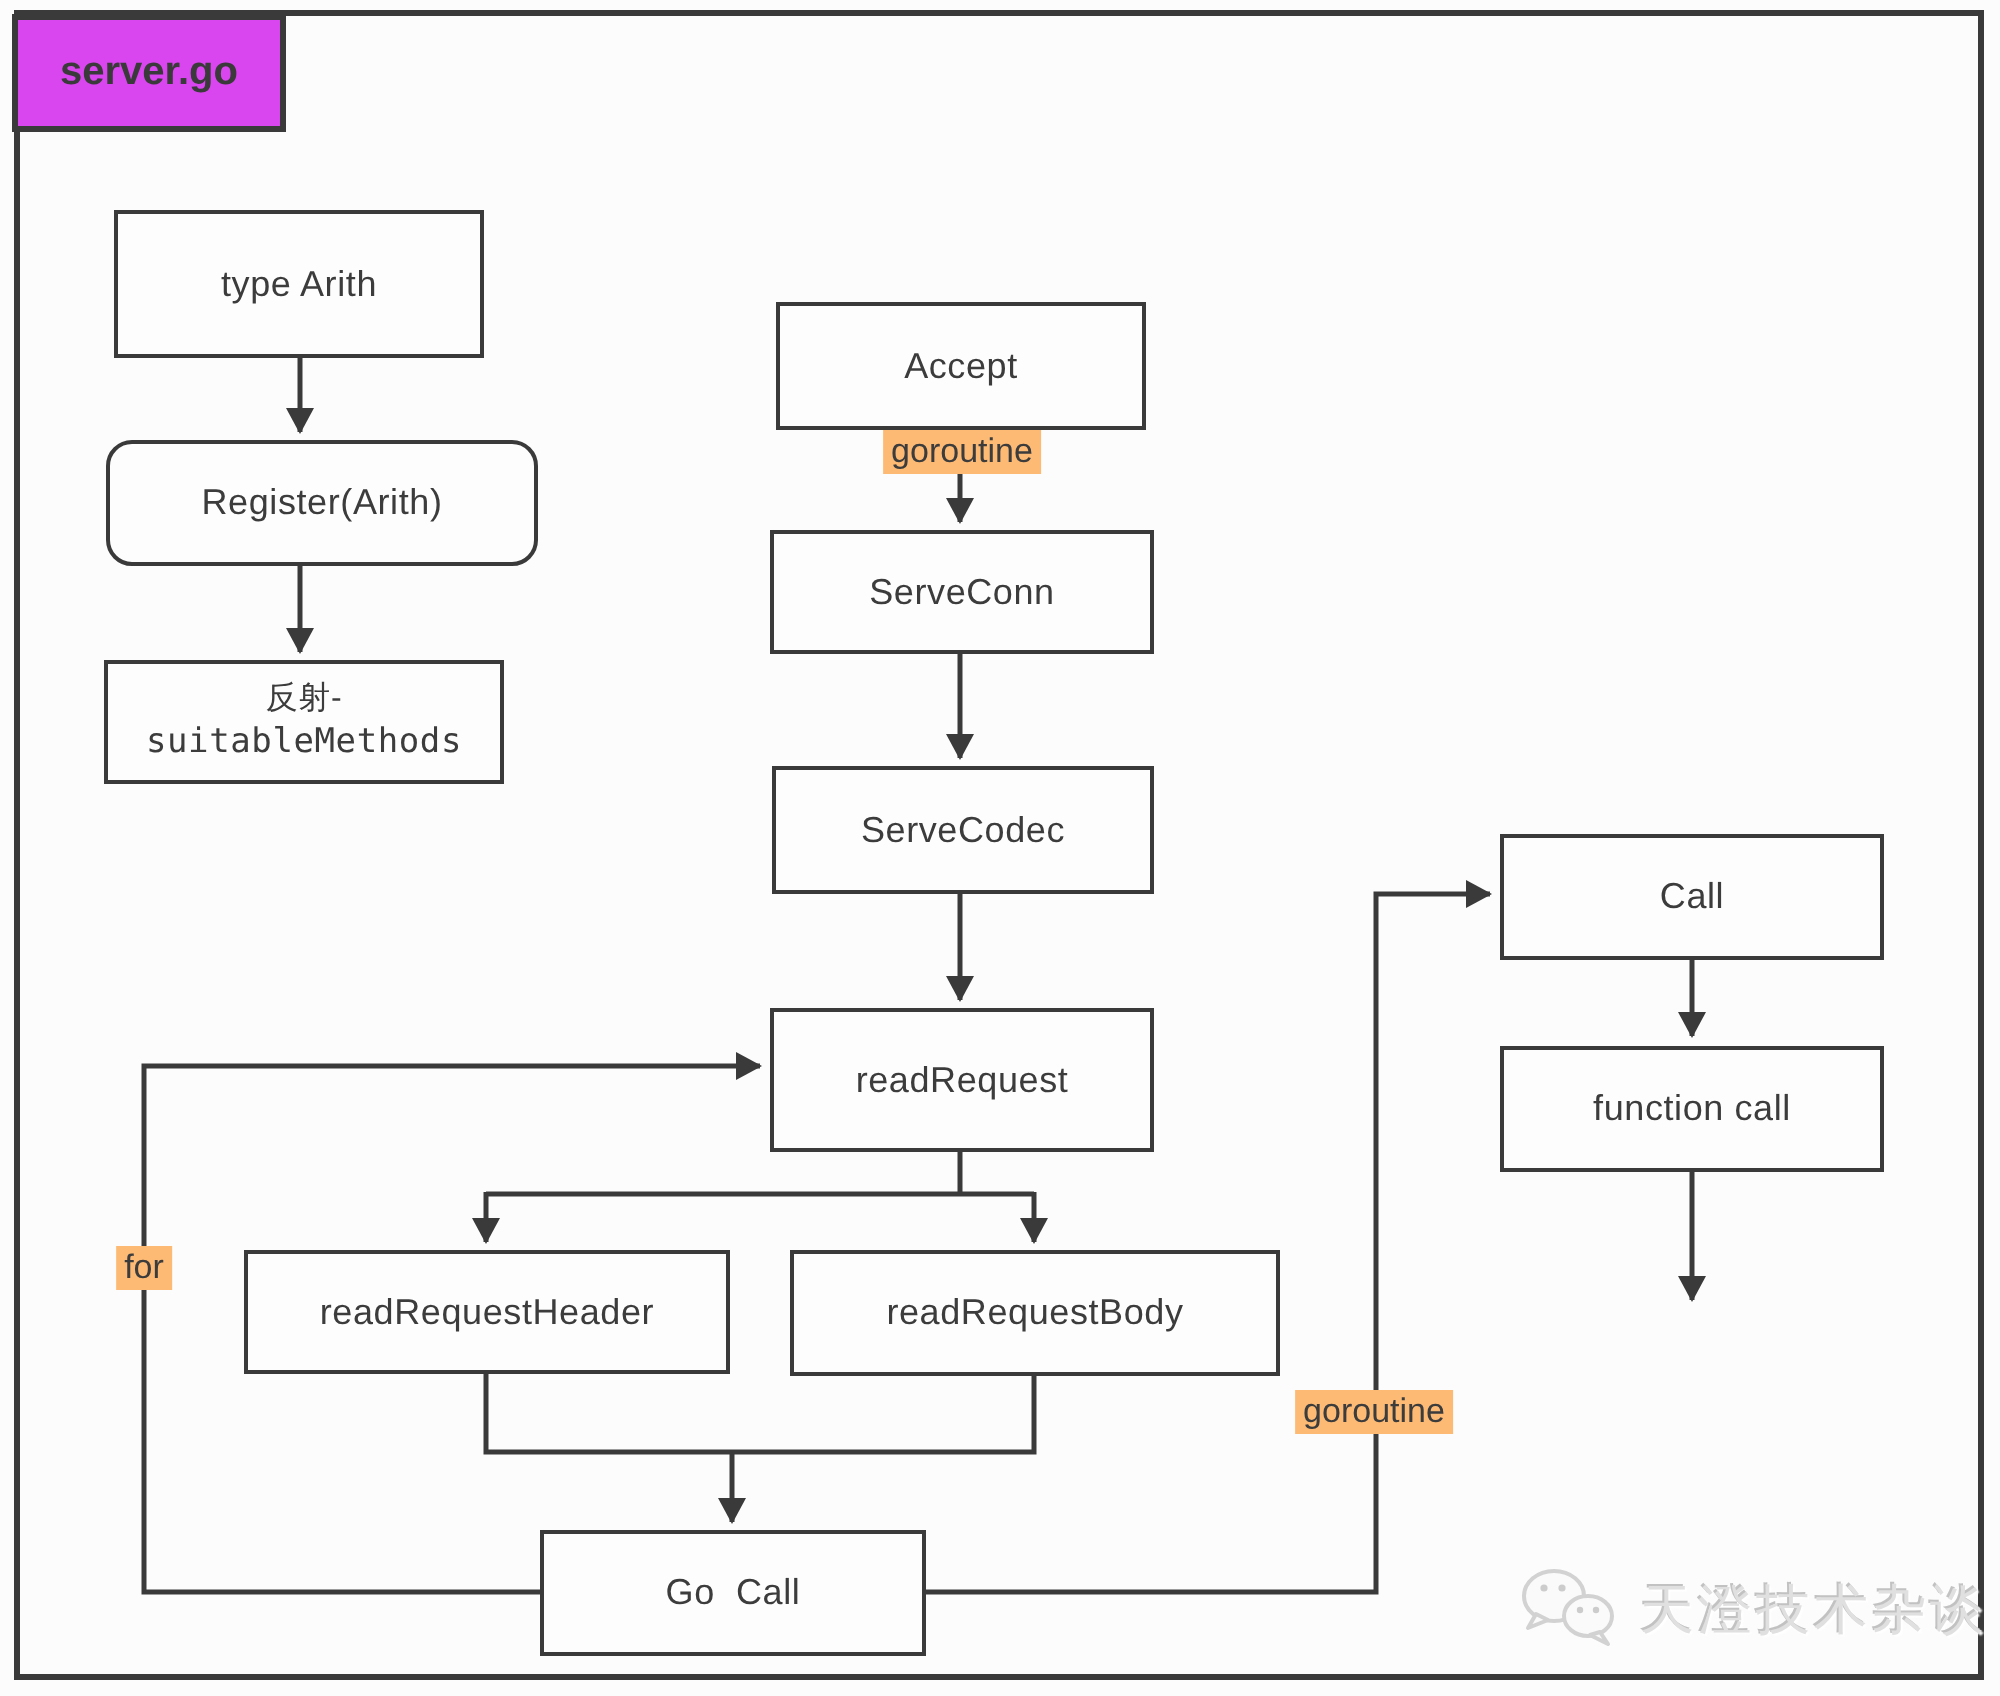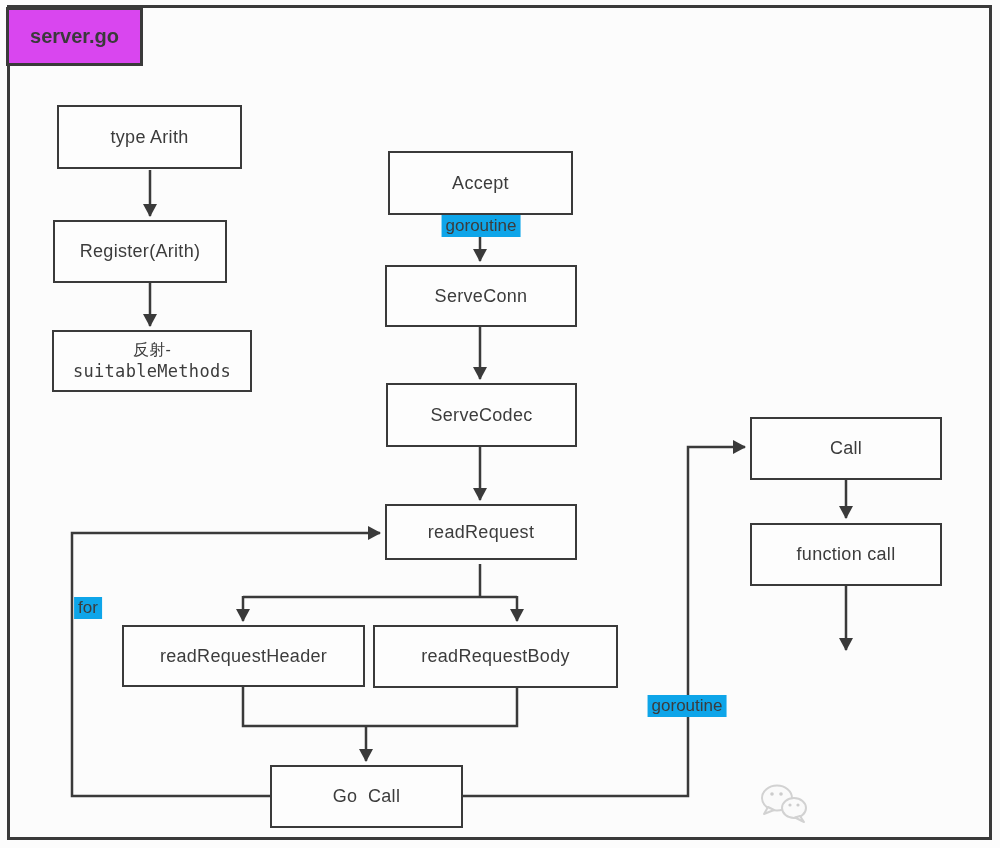--- a/index.html
+++ b/index.html
@@ -65,21 +65,21 @@
     align-items: center;
     justify-content: center;
     font-size: 20px;
     font-weight: bold;
     color: #3a3a3a;
     z-index: 3;
   }
   .edge-label {
     position: absolute;
     transform: translate(-50%, -50%);
-    background: #0ea5e9;
+    background: #fdba74;
     padding: 1px 4px;
     font-size: 17px;
     color: #3c3c3c;
     z-index: 2;
     white-space: nowrap;
   }
   .mono-line {
     font-family: "DejaVu Sans Mono", monospace;
     font-size: 17px;
   }
@@ -130,86 +130,87 @@
       <path d="M463,796 H688 V447 H745" marker-end="url(#arrow)"></path>
       <path d="M846,480 V518" marker-end="url(#arrow)"></path>
       <path d="M846,586 V650" marker-end="url(#arrow)"></path>
     </g>
   </svg>
 
   <div class="title-box">
     <span>server.go</span>
   </div>
 
-  <div class="node" style="left:57px; top:105px; width:185px; height:64px;">
+  <div class="node" style="left:57px; top:105px; width:185px; height:74px;">
     <span>type Arith</span>
   </div>
 
-  <div class="node" style="left:53px; top:220px; width:174px; height:63px;">
+  <div class="node" style="left:53px; top:220px; width:216px; height:63px;border-radius:13px;">
     <span>Register(Arith)</span>
   </div>
 
   <div class="node" style="left:52px; top:330px; width:200px; height:62px;">
     <span class="cjk-line">反射-</span>
     <span class="mono-line">suitableMethods</span>
   </div>
 
   <div class="node" style="left:388px; top:106px; width:185px; height:64px;margin-top:45px;">
     <span>Accept</span>
   </div>
 
   <div class="node" style="left:385px; top:265px; width:192px; height:62px;">
     <span>ServeConn</span>
   </div>
 
   <div class="node" style="left:386px; top:383px; width:191px; height:64px;">
     <span>ServeCodec</span>
   </div>
 
-  <div class="node" style="left:385px; top:504px; width:192px; height:56px;">
+  <div class="node" style="left:385px; top:504px; width:192px; height:72px;">
     <span>readRequest</span>
   </div>
 
   <div class="node" style="left:122px; top:625px; width:243px; height:62px;">
     <span>readRequestHeader</span>
   </div>
 
-  <div class="node" style="left:373px; top:625px; width:245px; height:63px;">
+  <div class="node" style="left:395px; top:625px; width:245px; height:63px;">
     <span>readRequestBody</span>
   </div>
 
   <div class="node" style="left:270px; top:765px; width:193px; height:63px; white-space:pre;">
     <span style="white-space:pre;">Go  Call</span>
   </div>
 
   <div class="node" style="left:750px; top:417px; width:192px; height:63px;">
     <span>Call</span>
   </div>
 
   <div class="node" style="left:750px; top:523px; width:192px; height:63px;">
     <span>function call</span>
   </div>
 
 
   <div class="edge-label" style="left:481px; top:226px;">goroutine</div>
 
-  <div class="edge-label" style="left:72px; top:608px;margin-left:16px;">for</div>
+  <div class="edge-label" style="left:72px; top:634px;">for</div>
 
   <div class="edge-label" style="left:687px; top:706px;">goroutine</div>
 
   <div class="watermark">
     <svg width="56" height="50" viewBox="0 0 56 50">
       <g stroke="#d2d2d2" stroke-width="2" fill="#fafafa">
         <ellipse cx="21" cy="18" rx="15" ry="12.5"></ellipse>
         <path d="M12,27 L8,34 L18,30 Z" stroke-linejoin="round"></path>
         <ellipse cx="38" cy="28" rx="12" ry="10"></ellipse>
         <path d="M44,36 L48,42 L39,37.5 Z" stroke-linejoin="round"></path>
       </g>
       <g fill="#cccccc">
         <circle cx="16" cy="14" r="1.8"></circle>
         <circle cx="25" cy="14" r="1.8"></circle>
         <circle cx="34" cy="25" r="1.6"></circle>
         <circle cx="42" cy="25" r="1.6"></circle>
       </g>
     </svg>
+    <span class="watermark-text">天澄技术杂谈</span>
   </div>
 
 </div>
 
 </body></html>

